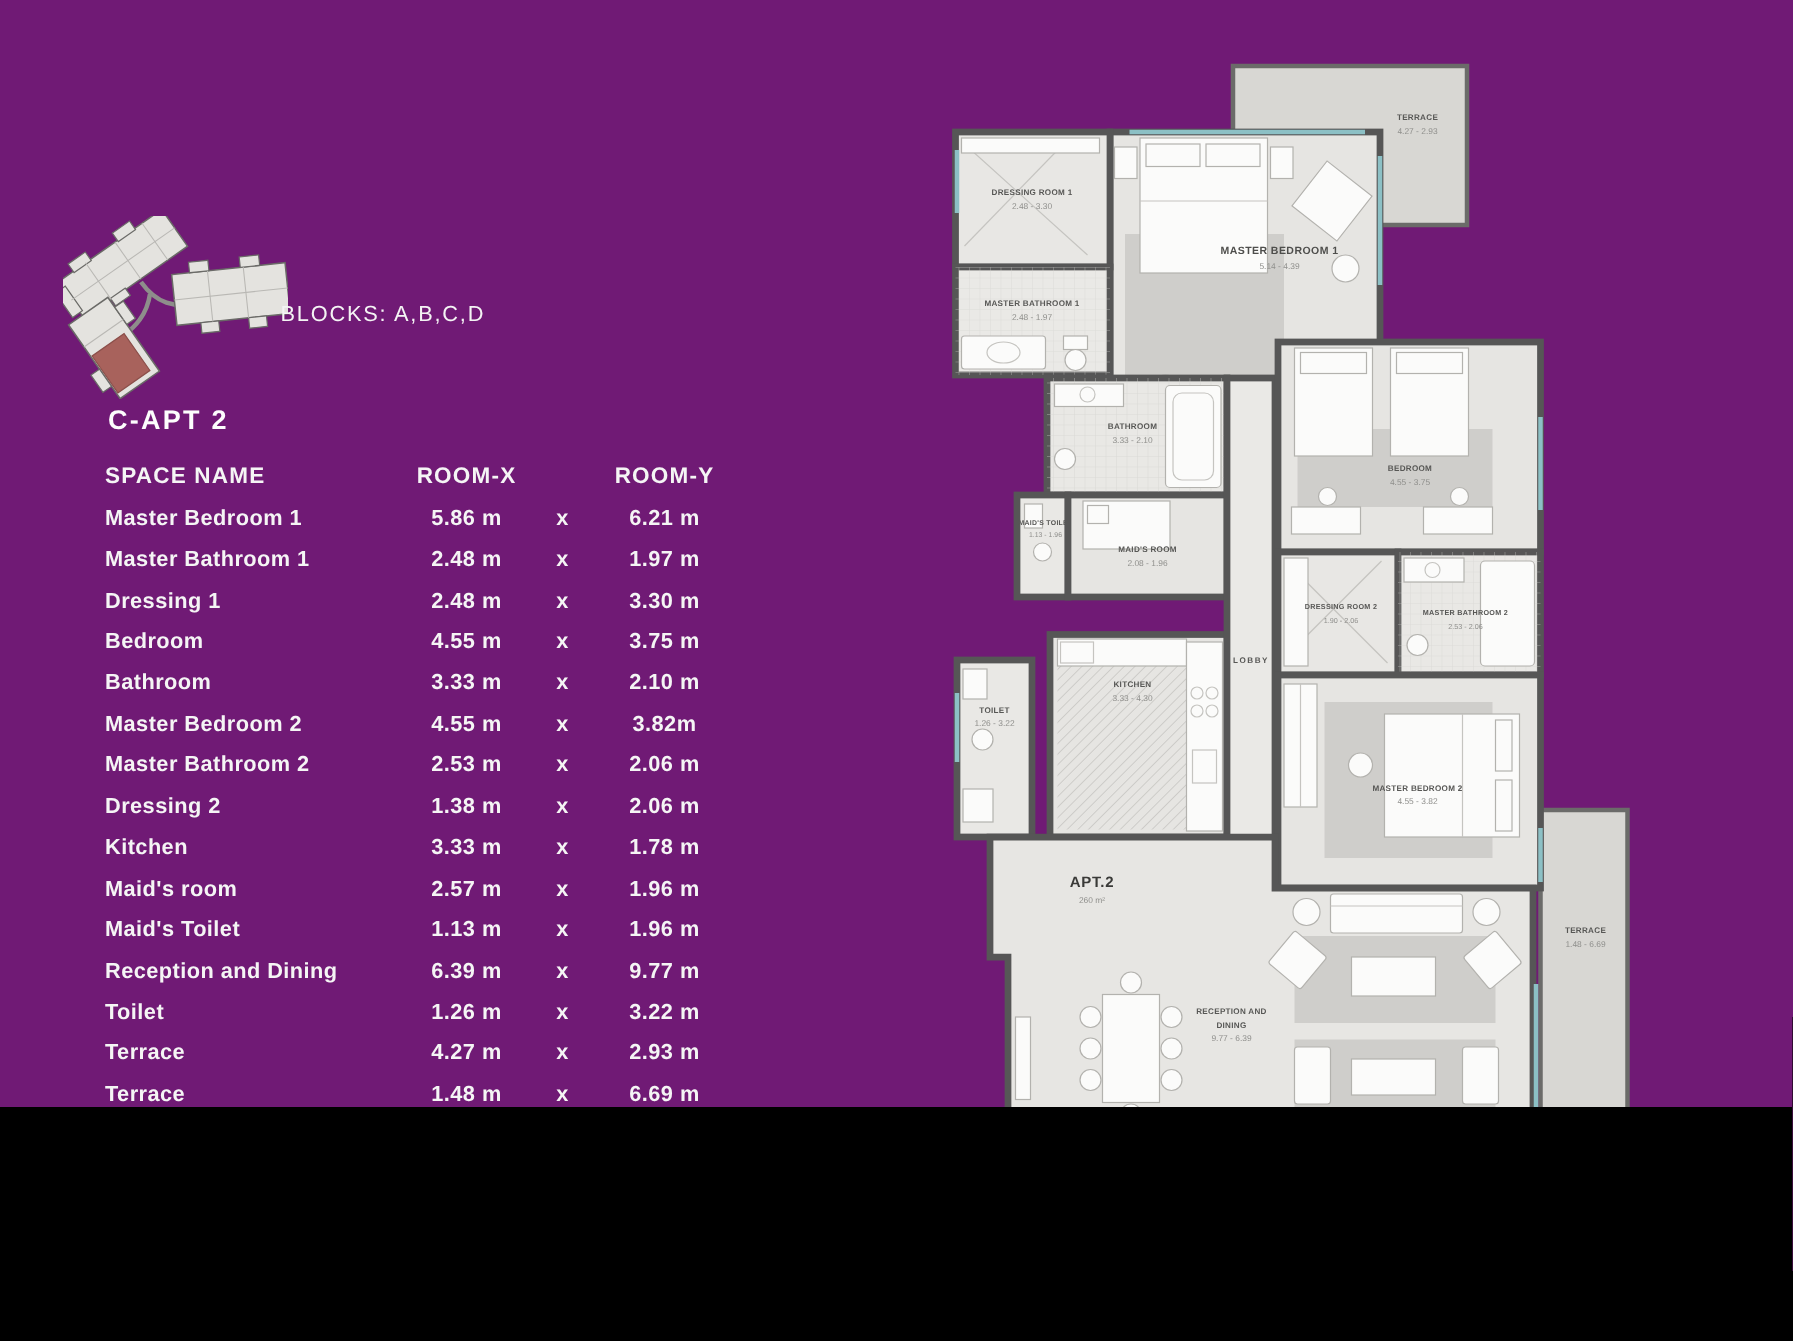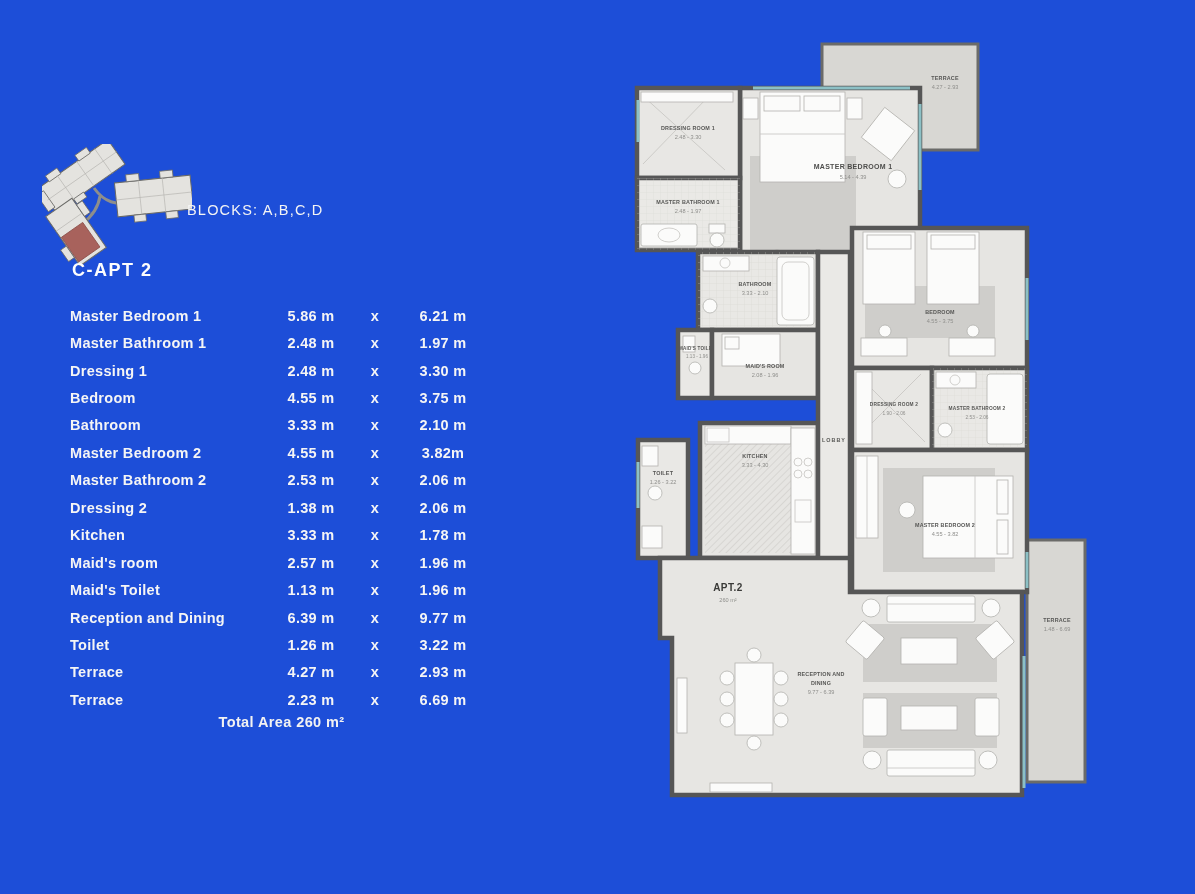--- a/index.html
+++ b/index.html
@@ -1,21 +1,21 @@
 <!DOCTYPE html>
 <html><head>
 <meta charset="utf-8">
 <style>
   html,body{margin:0;padding:0;background:#000;}
-  .stage{position:relative;width:1195px;height:894px;background:#1d4ed8;overflow:hidden;
+  .stage{position:relative;width:1195px;height:738px;background:#701a75;overflow:hidden;
          font-family:"Liberation Sans",sans-serif;color:#f2f2f2;}
   .abs{position:absolute;}
   
   .blocks-label{left:187px;top:202px;font-size:14.5px;letter-spacing:1.2px;color:#f4f4f4;}
-  .apt-title{left:72px;top:260px;font-size:18px;font-weight:bold;letter-spacing:1.5px;color:#fdfdfd;}
+  .apt-title{left:72px;top:270px;font-size:18px;font-weight:bold;letter-spacing:1.5px;color:#fdfdfd;}
   .dim-table{left:70px;top:302px;width:423px;}
   .trow{display:grid;grid-template-columns:195px 92px 36px 100px;height:27.45px;align-items:center;
         font-size:14.5px;letter-spacing:.3px;color:#f5f5f5;}
   .trow .c-name{text-align:left;font-weight:600;}
   .trow .c-x,.trow .c-sep,.trow .c-y{text-align:center;font-weight:600;}
   .thead{font-weight:bold;height:30px;font-size:15px;letter-spacing:.8px;}
   .thead .c-name{font-weight:bold;}
   .total-row{margin-top:0;width:423px;text-align:center;font-size:14.5px;font-weight:600;letter-spacing:.4px;}
   
   .rname{font-family:"Liberation Sans",sans-serif;font-size:7px;font-weight:bold;fill:#4e4e4c;
@@ -70,20 +70,26 @@
       <rect x="-23" y="6" width="7" height="14" fill="#e4e3df" stroke="#6a6a67" stroke-width="0.8"></rect>
       <rect x="-15" y="-4" width="26" height="30" fill="#a8625c" stroke="#8c4f4a" stroke-width="0.8"></rect>
       <line x1="-16" y1="-12" x2="16" y2="-12" stroke="#b9b8b4" stroke-width="0.7"></line>
     </g>
   </svg>
 
   <div class="abs blocks-label">BLOCKS: A,B,C,D</div>
   <div class="abs apt-title">C-APT 2</div>
 
   <div class="abs dim-table">
+    <div class="trow thead">
+      <span class="c-name">SPACE NAME</span>
+      <span class="c-x">ROOM-X</span>
+      <span class="c-sep"></span>
+      <span class="c-y">ROOM-Y</span>
+    </div>
     <div class="trow">
         <span class="c-name">Master Bedroom 1</span>
         <span class="c-x">5.86 m</span>
         <span class="c-sep">x</span>
         <span class="c-y">6.21 m</span>
       </div>
     <div class="trow">
         <span class="c-name">Master Bathroom 1</span>
         <span class="c-x">2.48 m</span>
         <span class="c-sep">x</span>
@@ -156,21 +162,21 @@
         <span class="c-y">3.22 m</span>
       </div>
     <div class="trow">
         <span class="c-name">Terrace</span>
         <span class="c-x">4.27 m</span>
         <span class="c-sep">x</span>
         <span class="c-y">2.93 m</span>
       </div>
     <div class="trow">
         <span class="c-name">Terrace</span>
-        <span class="c-x">2.23 m</span>
+        <span class="c-x">1.48 m</span>
         <span class="c-sep">x</span>
         <span class="c-y">6.69 m</span>
       </div>
     <div class="total-row">Total Area 260 m²</div>
   </div>
 
   <svg class="abs" style="left:625px;top:38px;width:470px;height:765px;" viewBox="0 0 470 765">
     <defs>
       <pattern id="hatch" patternUnits="userSpaceOnUse" width="5" height="5" patternTransform="rotate(45)">
         <line x1="0" y1="0" x2="0" y2="5" stroke="#c9c8c4" stroke-width="1.1"></line>

